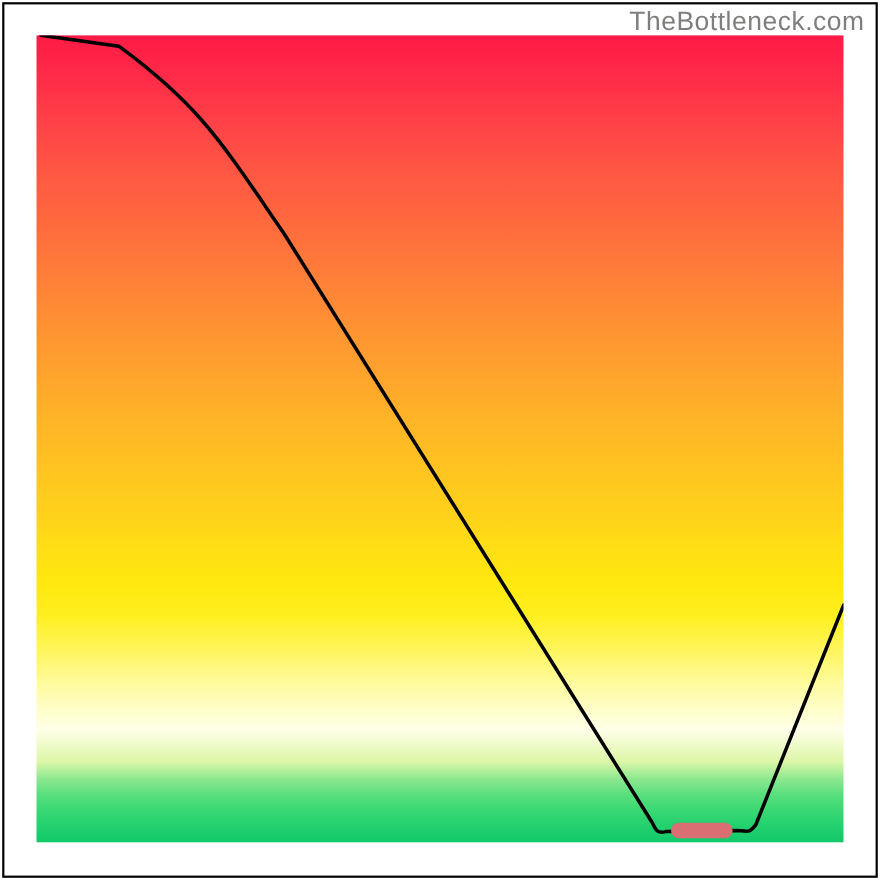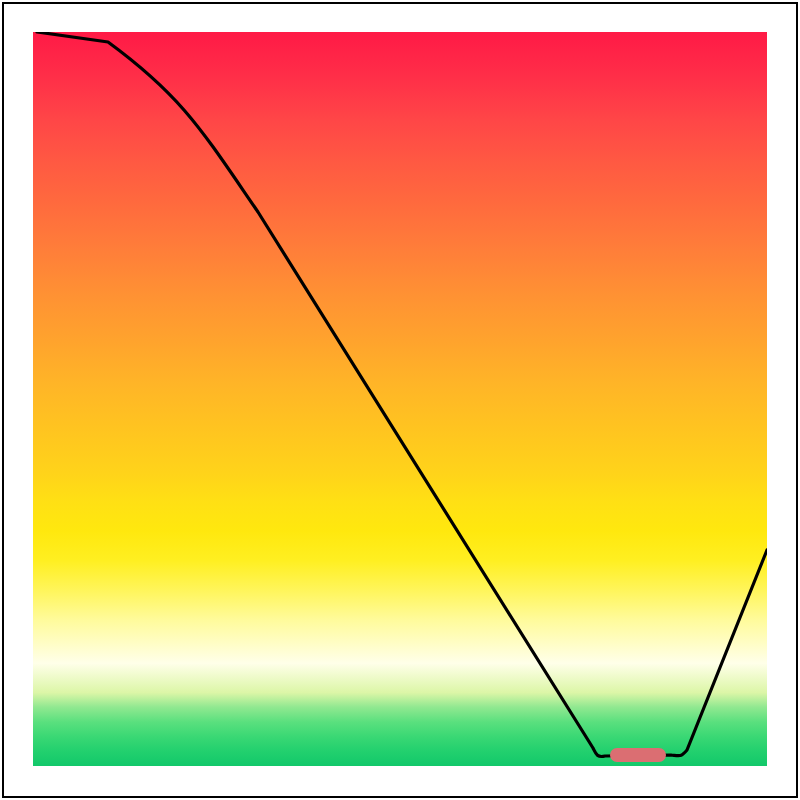--- a/index.html
+++ b/index.html
@@ -83,20 +83,21 @@
     border-radius: 7px;
   }
 </style>
 </head>
 <body>
 
 <div id="container">
 
   <div id="outer-border"></div>
 
+  <div id="watermark">TheBottleneck.com</div>
 
   <div id="plot-area">
     <div id="gradient-bg"></div>
 
     <svg id="curve-svg" width="734" height="734" viewBox="0 0 734 734">
       <path d="M4,0 L75,10 C150,65 170,100 225,180 L560,716 C563,722 564,726 572,724 L638,723 C648,724 648,725 654,718 L734,518" fill="none" stroke="#000000" stroke-width="3.2" stroke-linejoin="round" stroke-linecap="round"></path>
     </svg>
 
     <div id="marker" style="left:577px; top:716px;"></div>
   </div>

